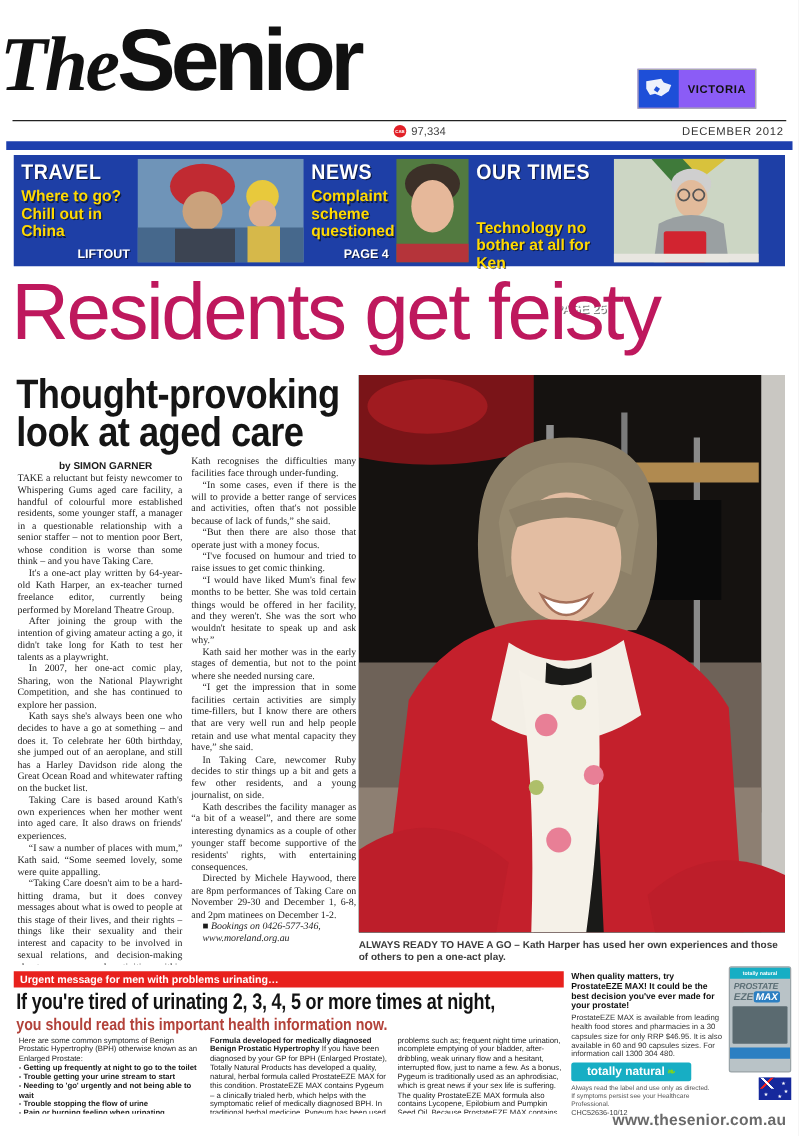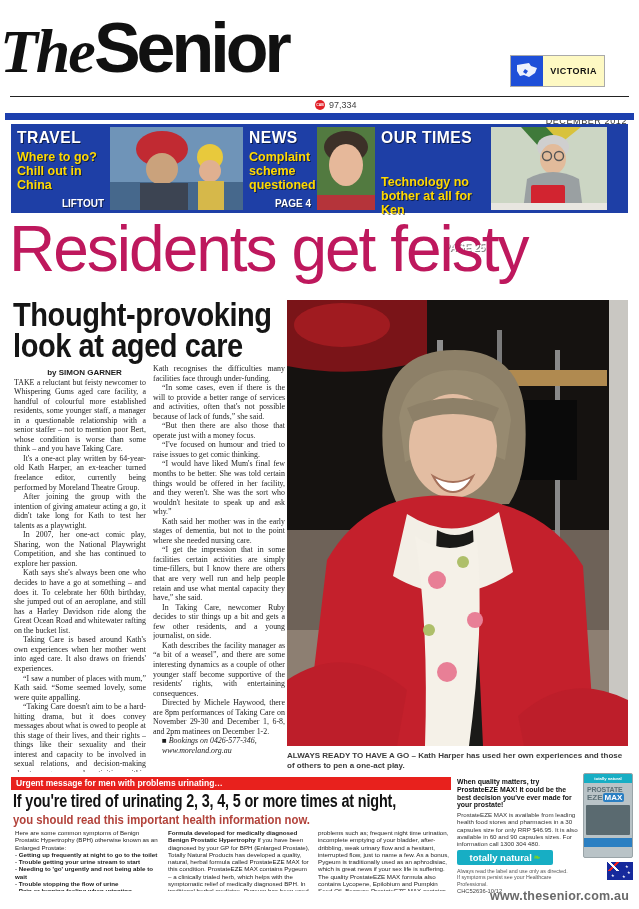--- a/index.html
+++ b/index.html
@@ -2,29 +2,29 @@
 <html><head>
 <meta charset="utf-8">
 <style>
   html,body{margin:0;padding:0;background:#e9e9e9;}
   #page{position:relative;width:639px;height:909px;background:#fff;overflow:hidden;
         font-family:"Liberation Sans",sans-serif;color:#111;margin:0 auto;}
   
   .masthead-title{position:absolute;top:8px;left:0;width:100%;white-space:nowrap;}
   .mast-the{font-family:"Liberation Serif",serif;font-style:italic;font-weight:700;font-size:62px;letter-spacing:-2px;}
   .mast-senior{font-family:"Liberation Sans",sans-serif;font-weight:900;font-size:70px;letter-spacing:-4px;}
-  .vic-badge{position:absolute;top:55px;right:34px;display:flex;align-items:stretch;border:1px solid #aaa;background:#fef9c3;height:30px;}
+  .vic-badge{position:absolute;top:55px;right:34px;display:flex;align-items:stretch;border:1px solid #aaa;background:#8b5cf6;height:30px;}
   .vic-map{width:32px;background:#1e4fd8;display:flex;align-items:center;justify-content:center;}
   .vic-label{display:flex;align-items:center;padding:0 7px;font-size:9px;font-weight:700;letter-spacing:.5px;}
   .mast-rule{position:absolute;top:96px;left:10px;right:10px;height:1px;background:#222;}
   .cab-row{position:absolute;top:100px;left:10px;right:12px;height:12px;font-size:9px;color:#444;}
   .cab-group{position:absolute;left:305px;top:0;display:flex;align-items:center;gap:4px;}
   .cab-circle{width:10px;height:10px;border-radius:50%;background:#e22028;color:#fff;font-size:3.5px;font-weight:700;
               display:flex;align-items:center;justify-content:center;}
-  .issue-date{position:absolute;right:0;top:16px;font-size:9px;letter-spacing:.6px;color:#333;text-align:right;}
+  .issue-date{position:absolute;right:0;top:0;font-size:9px;letter-spacing:.6px;color:#333;text-align:right;}
   .blue-bar{position:absolute;top:113px;left:5px;right:5px;height:7px;background:#1d3fae;}
   
   .promo{position:absolute;top:124px;left:11px;width:617px;height:89px;background:#1e3fa6;display:flex;padding:0;box-sizing:border-box;}
   .promo .cell{padding:4px 6px;box-sizing:border-box;display:flex;flex-direction:column;}
   .kicker{color:#fff;font-weight:900;font-size:17px;letter-spacing:.5px;transform:scaleX(.92);transform-origin:left;
           text-shadow:1px 1px 0 rgba(0,0,0,.55);}
   .promo-headline{color:#ffd900;font-weight:700;font-size:12.5px;line-height:14px;margin-top:2px;
           text-shadow:1px 1px 0 rgba(0,0,0,.55);}
   .promo-page{color:#fff;font-weight:700;font-size:10px;text-align:right;margin-top:auto;text-shadow:1px 1px 0 rgba(0,0,0,.5);}
   .promo-photo{margin:3px 0;border:0;}
@@ -58,21 +58,21 @@
   .ad-right{position:absolute;left:457px;top:778px;width:122px;font-size:6.2px;line-height:7.2px;color:#333;}
   .ad-right .lead{font-weight:700;font-size:6.9px;line-height:7.8px;color:#111;margin-bottom:2px;}
   .tn-logo{margin-top:3px;width:96px;height:15px;background:#17aec4;color:#fff;font-weight:700;font-size:9.5px;
            display:flex;align-items:center;justify-content:center;border-radius:2px;}
   .tn-leaf{color:#7ed321;margin-left:2px;font-size:8px;}
   .ad-disclaimer{margin-top:3px;font-size:5.3px;line-height:6.2px;color:#555;}
   .ad-code{font-size:5.8px;color:#444;margin-top:1px;}
   .product{position:absolute;left:583px;top:773px;width:48px;height:83px;background:#b9c3c7;border:1px solid #9aa4a8;
            border-radius:2px;overflow:hidden;font-family:"Liberation Sans",sans-serif;}
   .product .band{background:#17aec4;color:#fff;font-size:4.2px;font-weight:700;text-align:center;padding:2px 0;}
-  .product .pname{padding:3px 2px 0 3px;font-weight:900;}
+  .product .pname{padding:3px 2px 0 3px;font-weight:900;font-style:italic;}
   .pn1{font-size:7px;color:#5d7077;letter-spacing:-.2px;}
   .pn2{font-size:8px;color:#5d7077;}
   .pn2 .max{background:#2b7fc2;color:#fff;padding:0 2px;border-radius:2px;}
   .product .pbox{margin:3px 2px;background:#5a6a70;height:30px;border-radius:1px;}
   .product .pfoot{background:#2b7fc2;height:9px;margin-top:1px;}
   .aus-flag{position:absolute;left:607px;top:862px;width:26px;height:18px;background:#16299c;overflow:hidden;}
   .aus-flag .uj{position:absolute;left:0;top:0;width:13px;height:9px;background:
         linear-gradient(45deg,transparent 44%,#fff 44%,#fff 56%,transparent 56%),
         linear-gradient(-45deg,transparent 44%,#e22 44%,#e22 56%,transparent 56%),#16299c;}
   .aus-flag .star{position:absolute;color:#fff;font-size:4px;}

